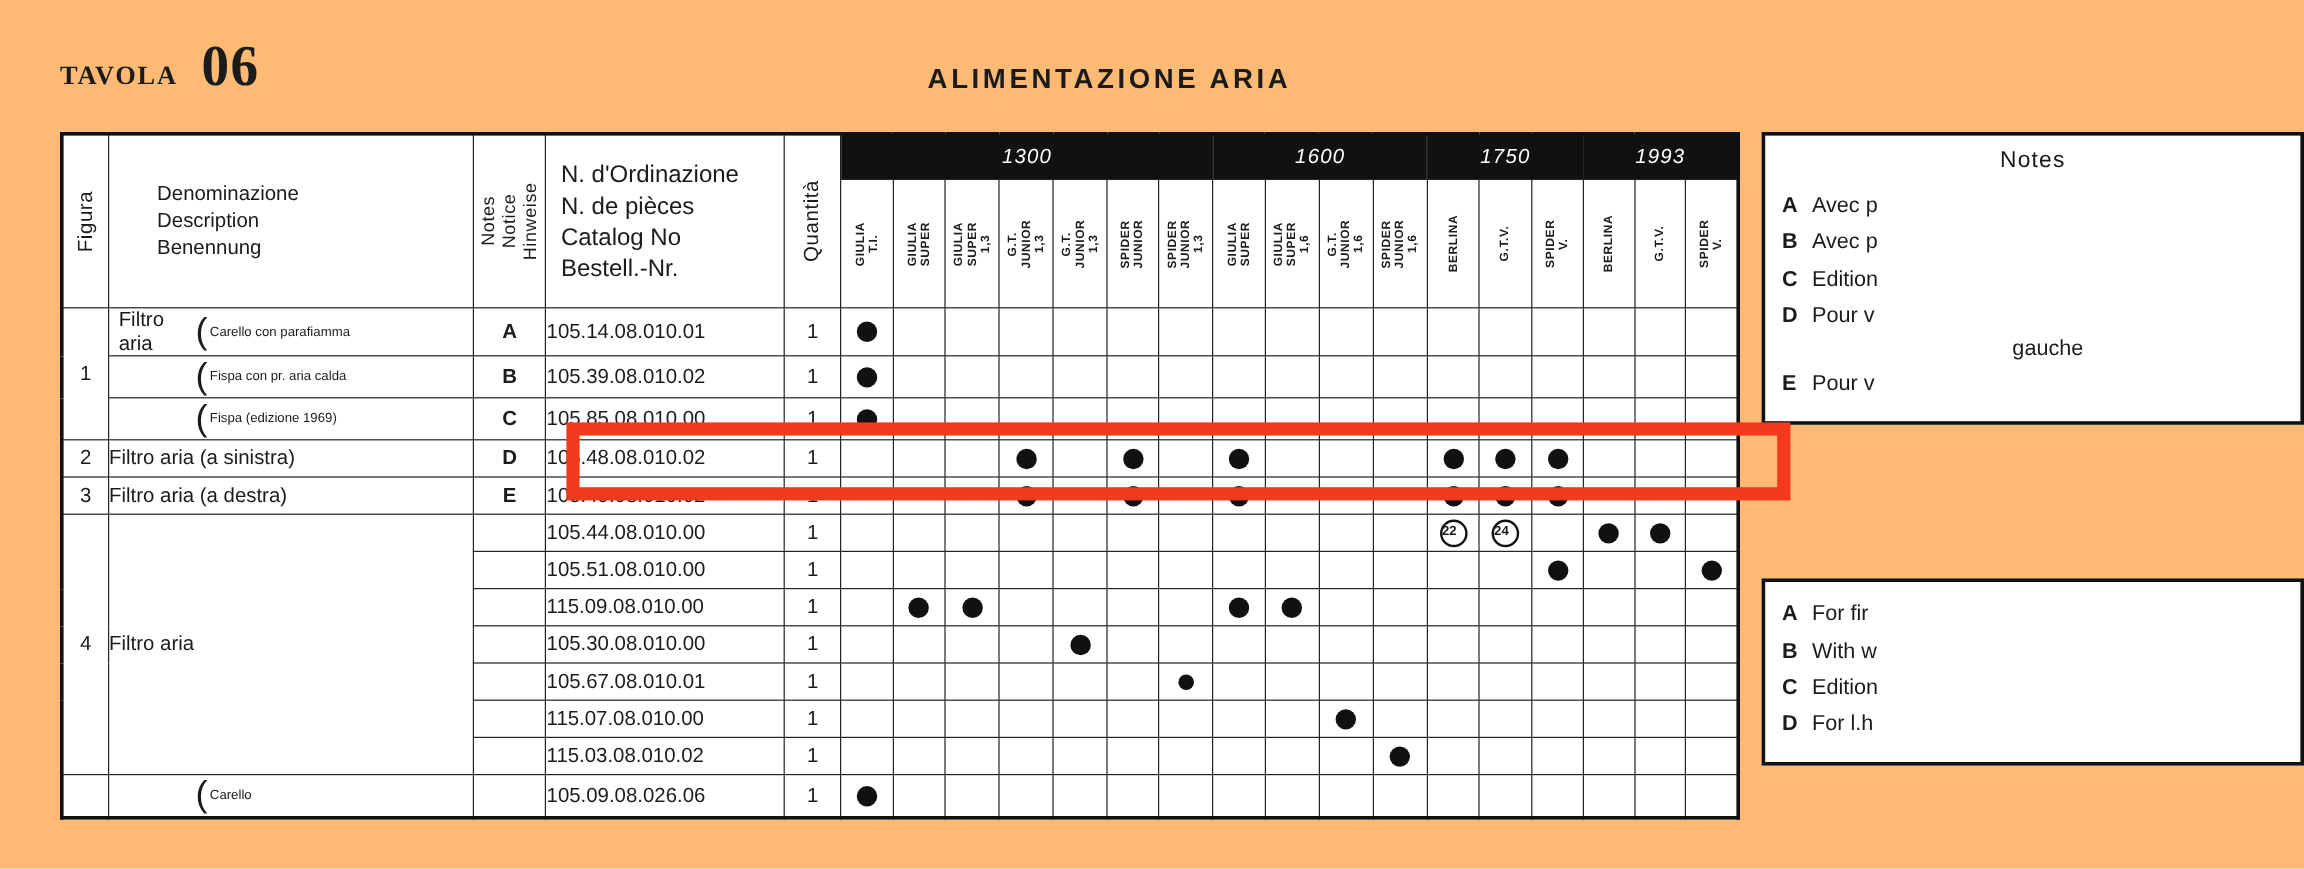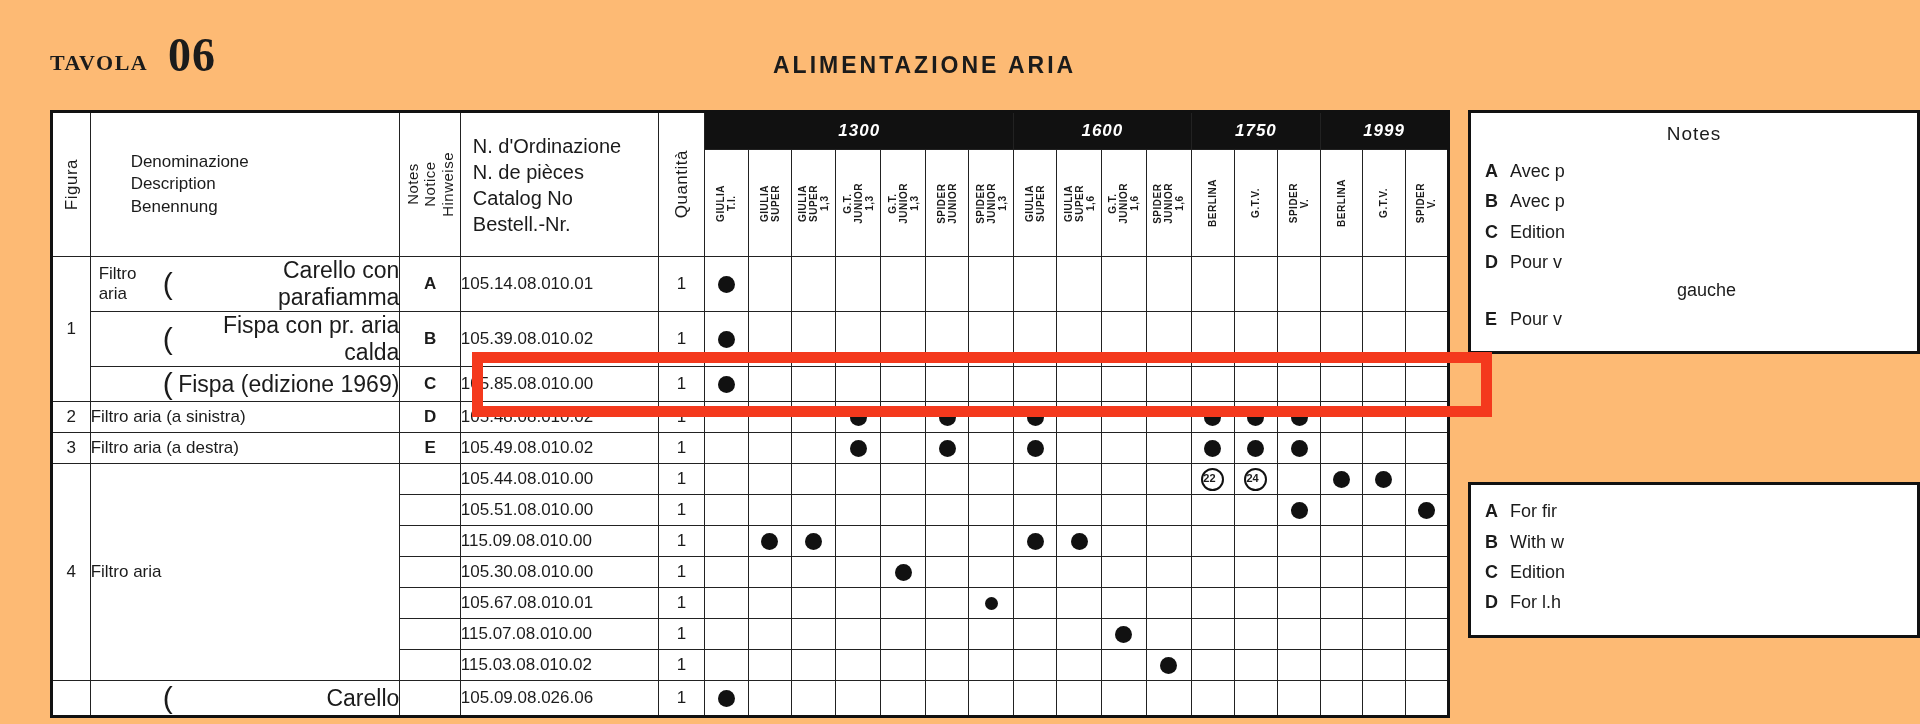--- a/index.html
+++ b/index.html
@@ -76,21 +76,21 @@
   .vh-qty{font-size:17px;}
 
   .cellpad{padding:4px 10px;}
   .den-txt{font-size:17px;line-height:1.25;}
   .den-head{font-size:17px;line-height:1.3;padding:4px 0 4px 40px;}
   .ord-head{font-size:20px;line-height:1.3;padding:4px 0 4px 12px;}
 
   
   .grp{
     background:#111;color:#fff;text-align:center;
-    font-weight:700;font-style:italic;font-size:30px;
+    font-weight:400;font-style:italic;font-size:30px;
     letter-spacing:1px;
   }
 
   
   .r td{height:30px;}
   .center{text-align:center;}
   .bold{font-weight:700;}
 
   .dot{
     width:17px;height:17px;border-radius:50%;
@@ -103,21 +103,21 @@
     margin:0 auto;
     font-size:11px;font-weight:700;
     line-height:17px;text-align:left;
   }
 
   
   .fig-cell{text-align:center;font-size:19px;}
   .den-split{display:flex;align-items:center;height:100%;}
   .den-split .lbl{width:62px;padding-left:8px;font-size:17px;line-height:1.15;}
   .den-split .br{width:14px;text-align:center;font-size:30px;}
-  .den-split .val{flex:1;font-size:23px;text-align:right;}
+  .den-split .val{flex:1;font-size:11px;}
 
   
   .redbox{
     position:absolute;
     left:472px;top:352px;
     width:1020px;height:65px;
     border:11px solid #f4391d;
     box-sizing:border-box;
     z-index:5;
     pointer-events:none;
@@ -229,21 +229,21 @@
             N. d'Ordinazione<br>N. de pièces<br>Catalog No<br>Bestell.-Nr.
           </div>
         </td>
         <td rowspan="2" class="center">
           <span class="rot vh vh-qty">Quantità</span>
         </td>
 
         <td class="grp" colspan="7">1300</td>
         <td class="grp" colspan="4">1600</td>
         <td class="grp" colspan="3">1750</td>
-        <td class="grp" colspan="3">1999</td>
+        <td class="grp" colspan="3">1993</td>
       </tr>
 
       <tr class="head-mid">
         <td class="center">
             <span class="rot vh-small">GIULIA<br>T.I.</span>
           </td>
         <td class="center">
             <span class="rot vh-small">GIULIA<br>SUPER</span>
           </td>
         <td class="center">

